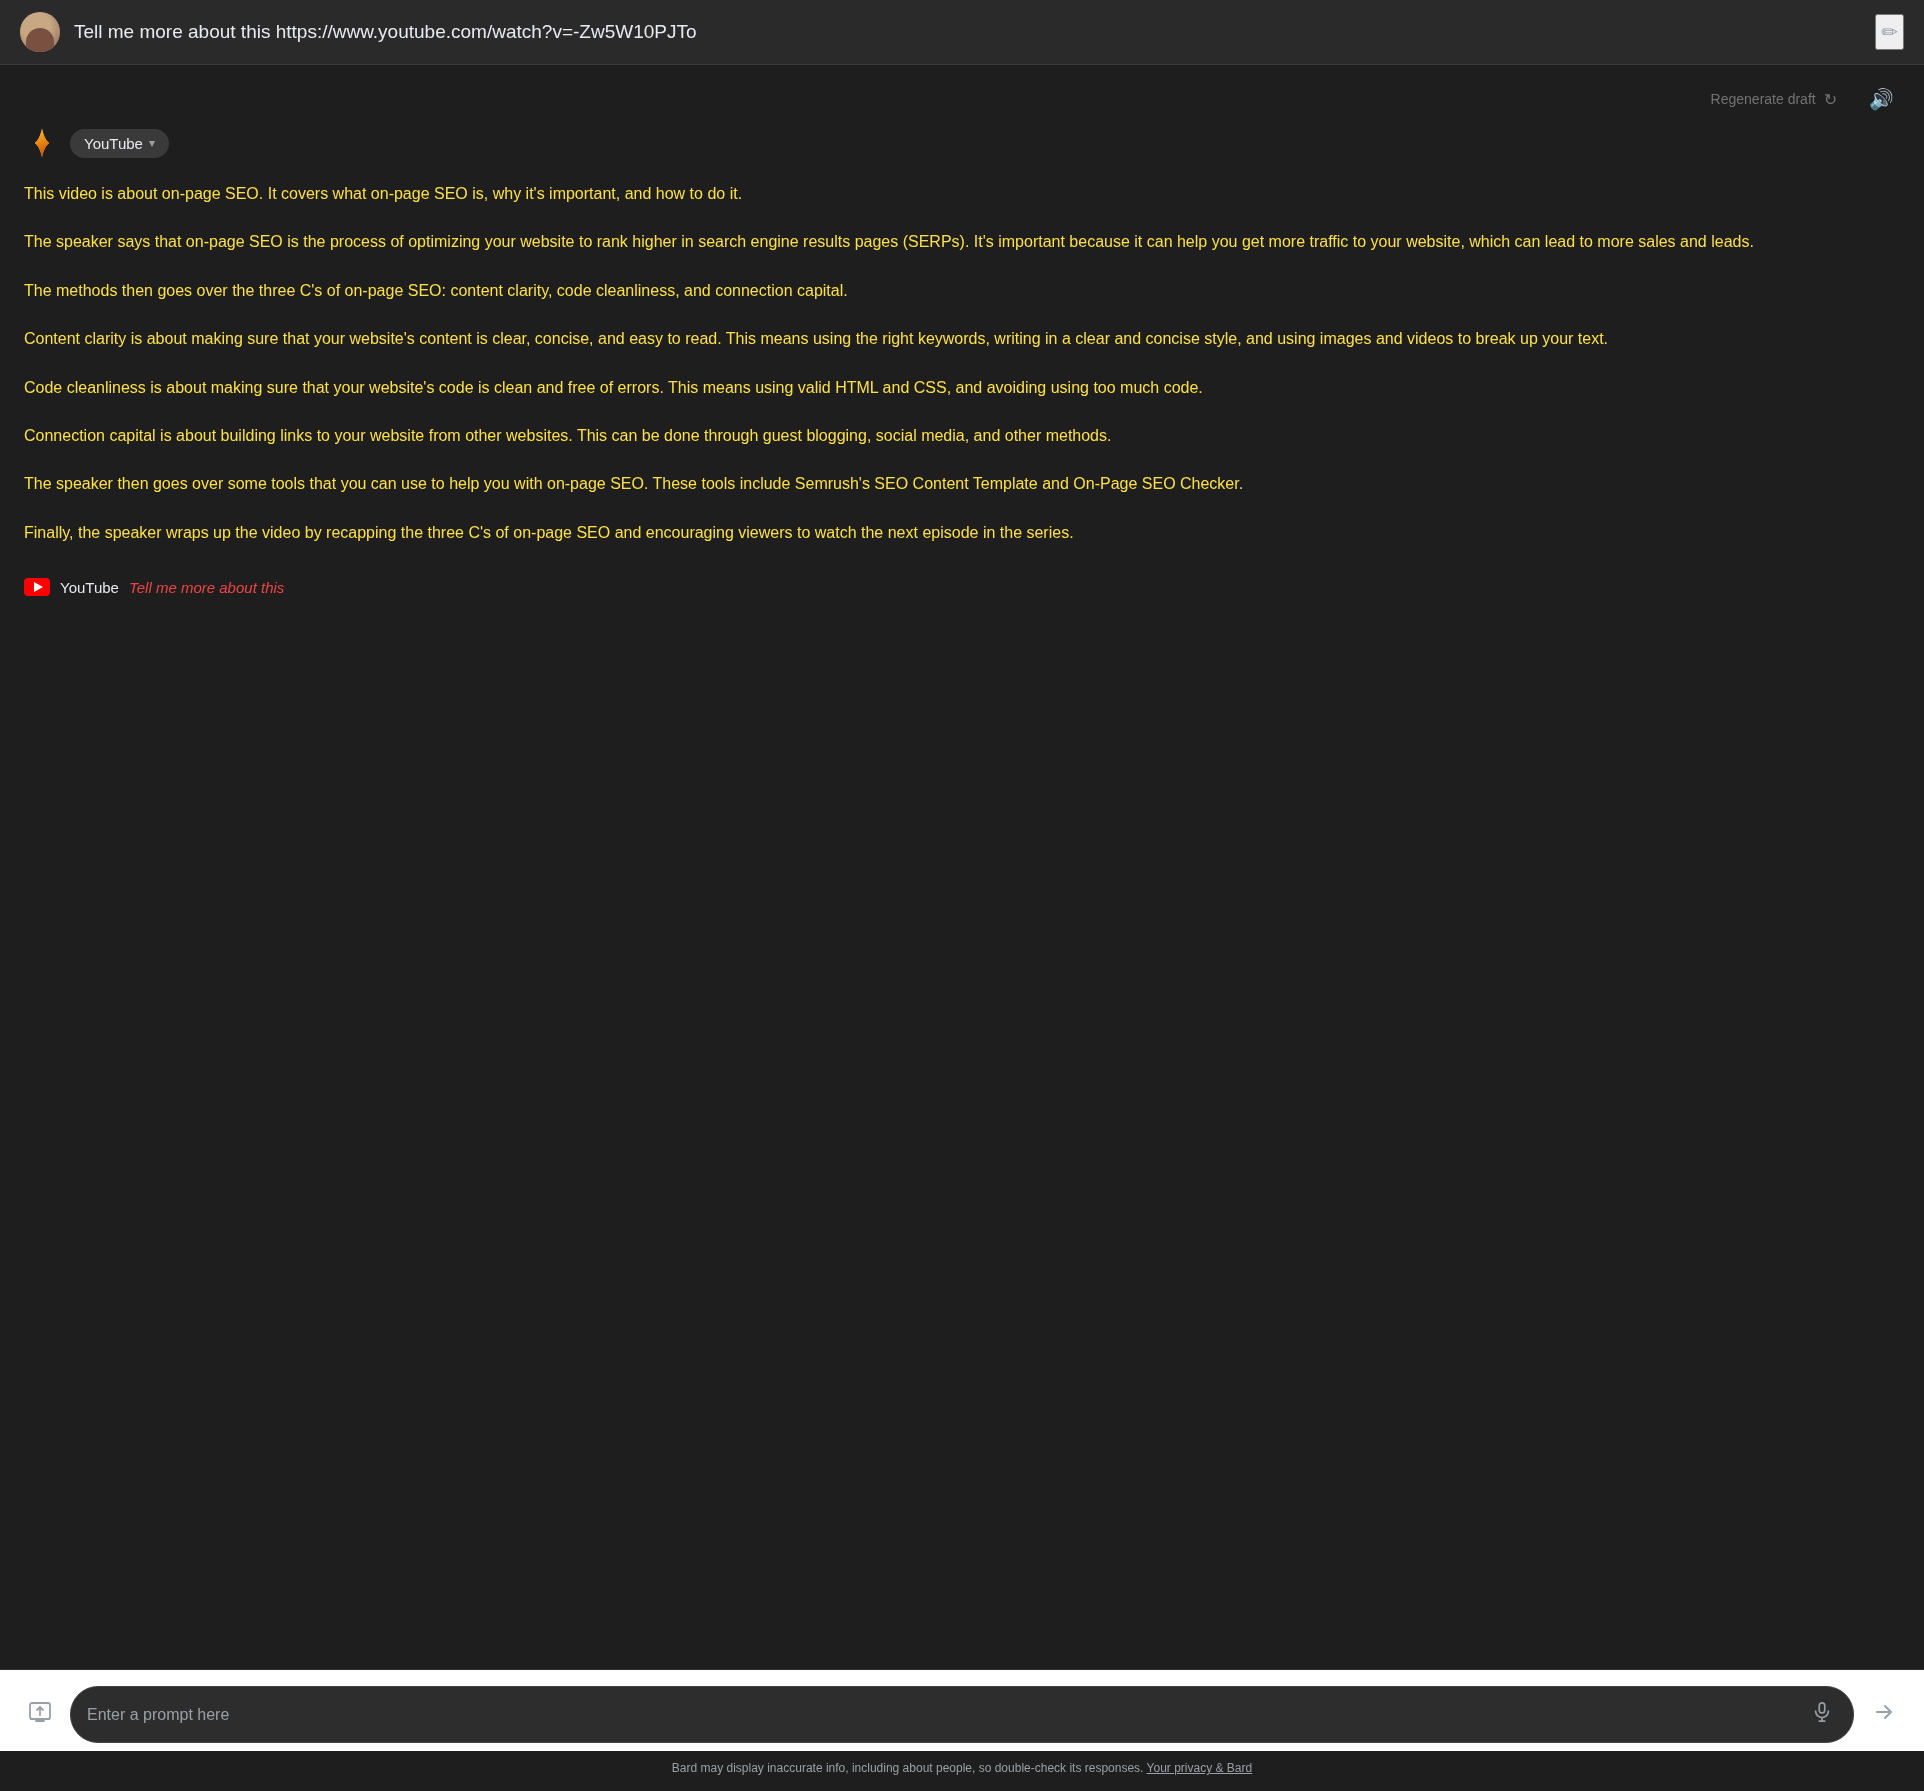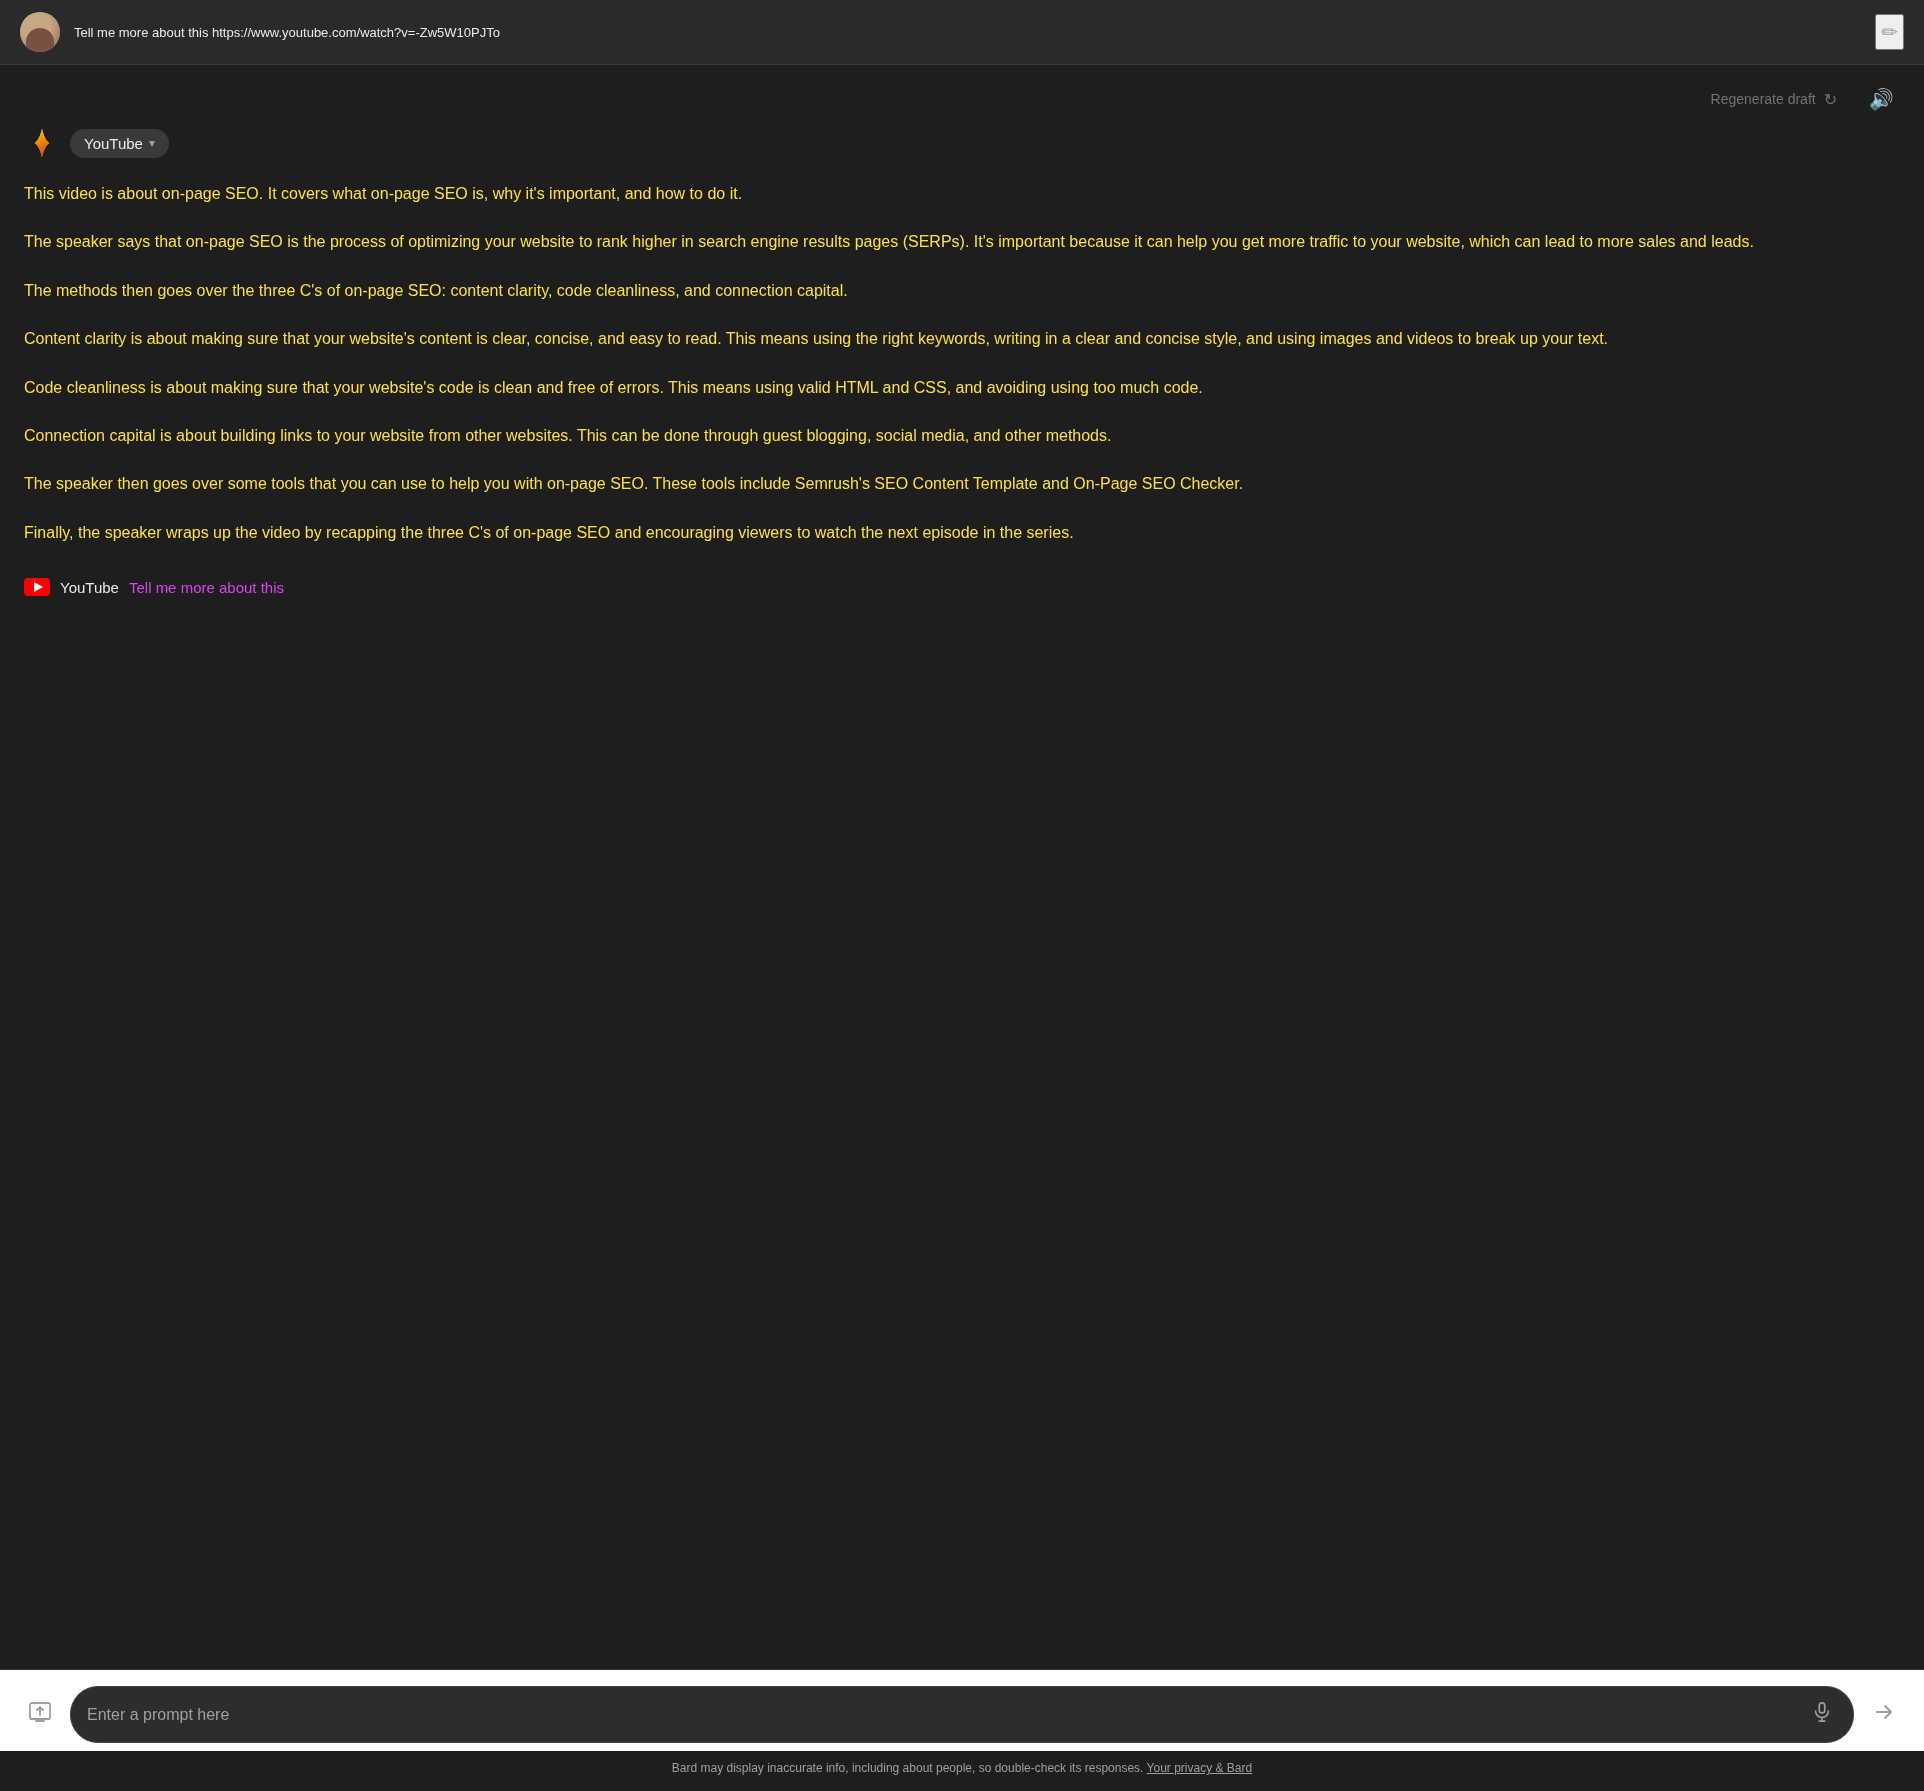--- a/index.html
+++ b/index.html
@@ -50,21 +50,21 @@
     .avatar-silhouette {
       width: 28px;
       height: 28px;
       background: #7a5040;
       border-radius: 50% 50% 0 0;
       margin-bottom: -4px;
     }
 
     .header-title {
       flex: 1;
-      font-size: 13px;
+      font-size: 19px;
       color: #e8eaed;
       font-weight: 400;
     }
 
     .edit-icon {
       color: #9aa0a6;
       font-size: 20px;
       cursor: pointer;
       padding: 4px;
     }
@@ -188,22 +188,23 @@
     }
 
     .source-ref-text {
       font-size: 15px;
       color: #e8eaed;
       font-weight: 500;
     }
 
     .source-ref-link {
       font-size: 15px;
-      color: #d946ef;
-      cursor: pointer;
+      color: #ef4444;
+      cursor: pointer;
+      font-style: italic;
     }
 
     
     .input-area {
       background: #ffffff;
       padding: 16px 20px 8px;
       border-top: 1px solid #333;
     }
 
     .input-row {

